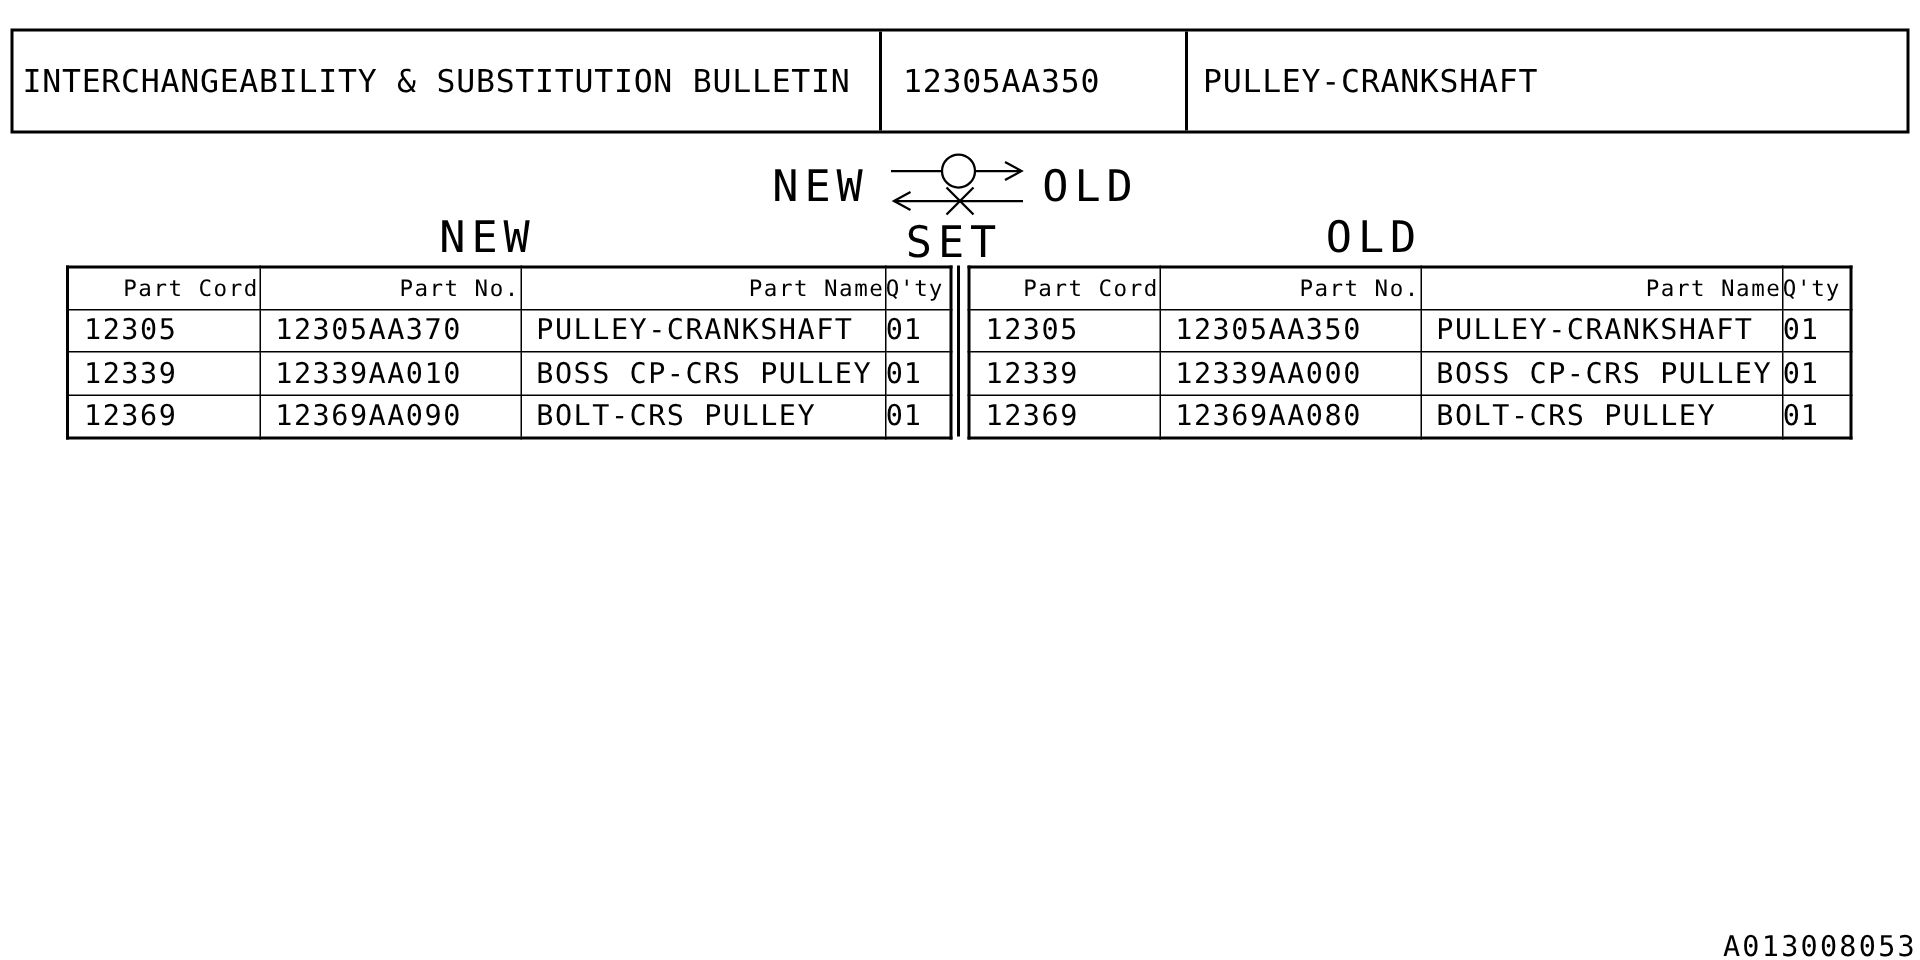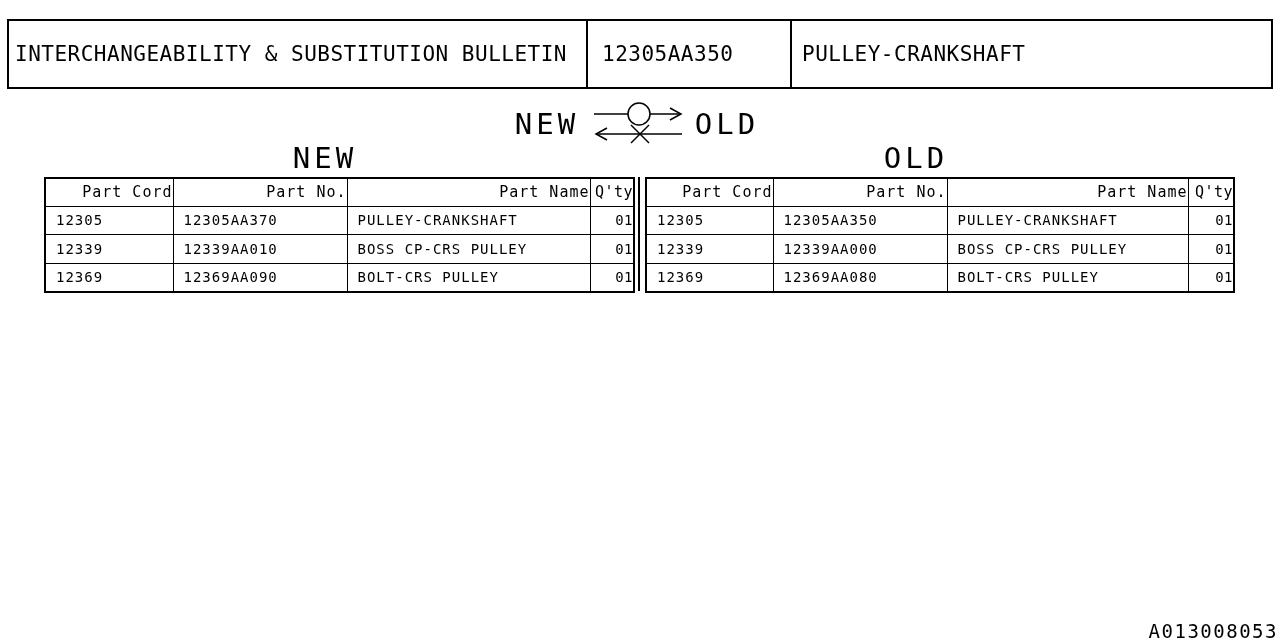--- a/index.html
+++ b/index.html
@@ -69,26 +69,26 @@
     box-sizing: border-box;
   }
   .ptable th {
     font-weight: normal;
     font-size: 15px;
     letter-spacing: 1px;
     text-align: right;
     padding: 0 0 0 8px;
   }
   .ptable td {
-    font-size: 14px;
+    font-size: 19px;
     letter-spacing: 1px;
     padding: 0 0 0 10px;
   }
   .ptable th.qty, .ptable td.qty {
-    text-align: right;
+    text-align: left;
     padding: 0;
     letter-spacing: 0.5px;
   }
   .new-table { left: 44px;  width: 589px; }
   .old-table { left: 645px; width: 588px; }
 
   .table-gap-line {
     position: absolute;
     left: 638px; top: 177px;
     width: 2px; height: 114px;
@@ -129,20 +129,21 @@
     <g>
       <line x1="11" y1="36" x2="97" y2="36"></line>
       <polyline points="22,30 11,36 22,42"></polyline>
     </g>
     <g>
       <line x1="46" y1="27" x2="64" y2="45"></line>
       <line x1="64" y1="27" x2="46" y2="45"></line>
     </g>
   </svg>
   <div class="lbl lbl-legend-old">OLD</div>
+  <div class="lbl lbl-legend-set">SET</div>
 
   <div class="lbl lbl-table-new">NEW</div>
   <div class="lbl lbl-table-old">OLD</div>
 
   <table class="ptable new-table">
     <colgroup>
       <col style="width:128px">
         <col style="width:174px">
         <col style="width:243px">
         <col style="width:44px">

